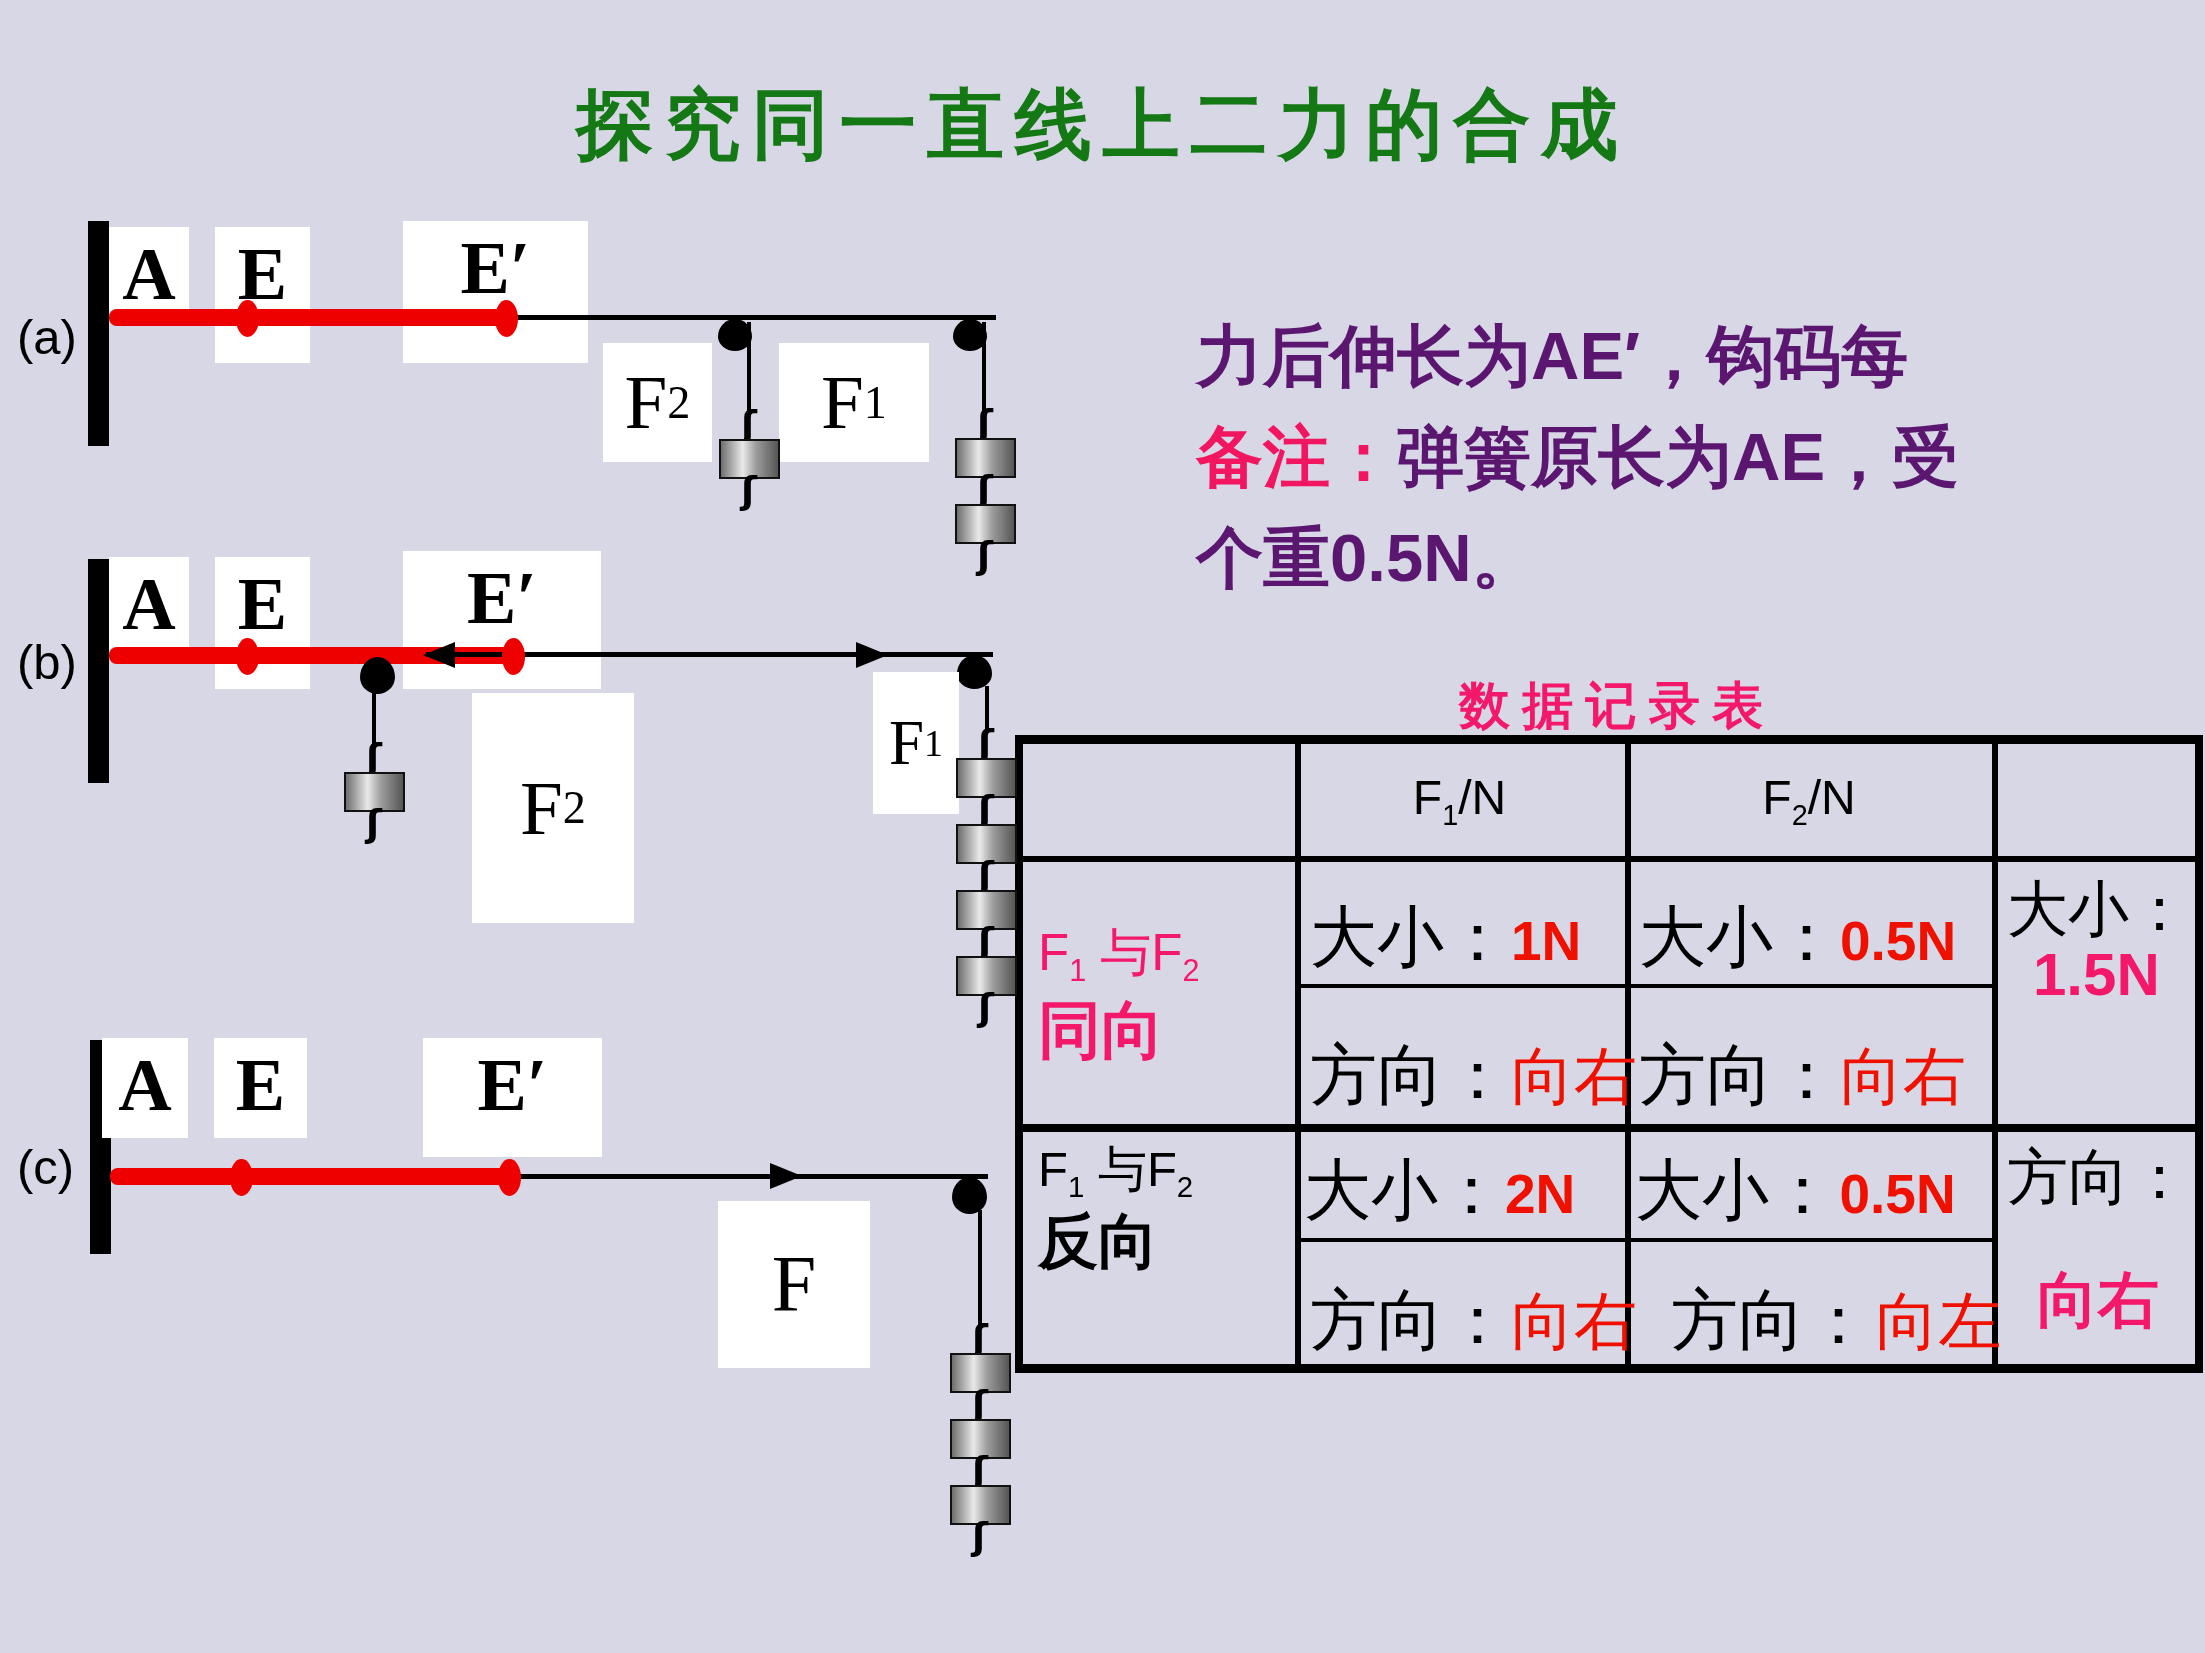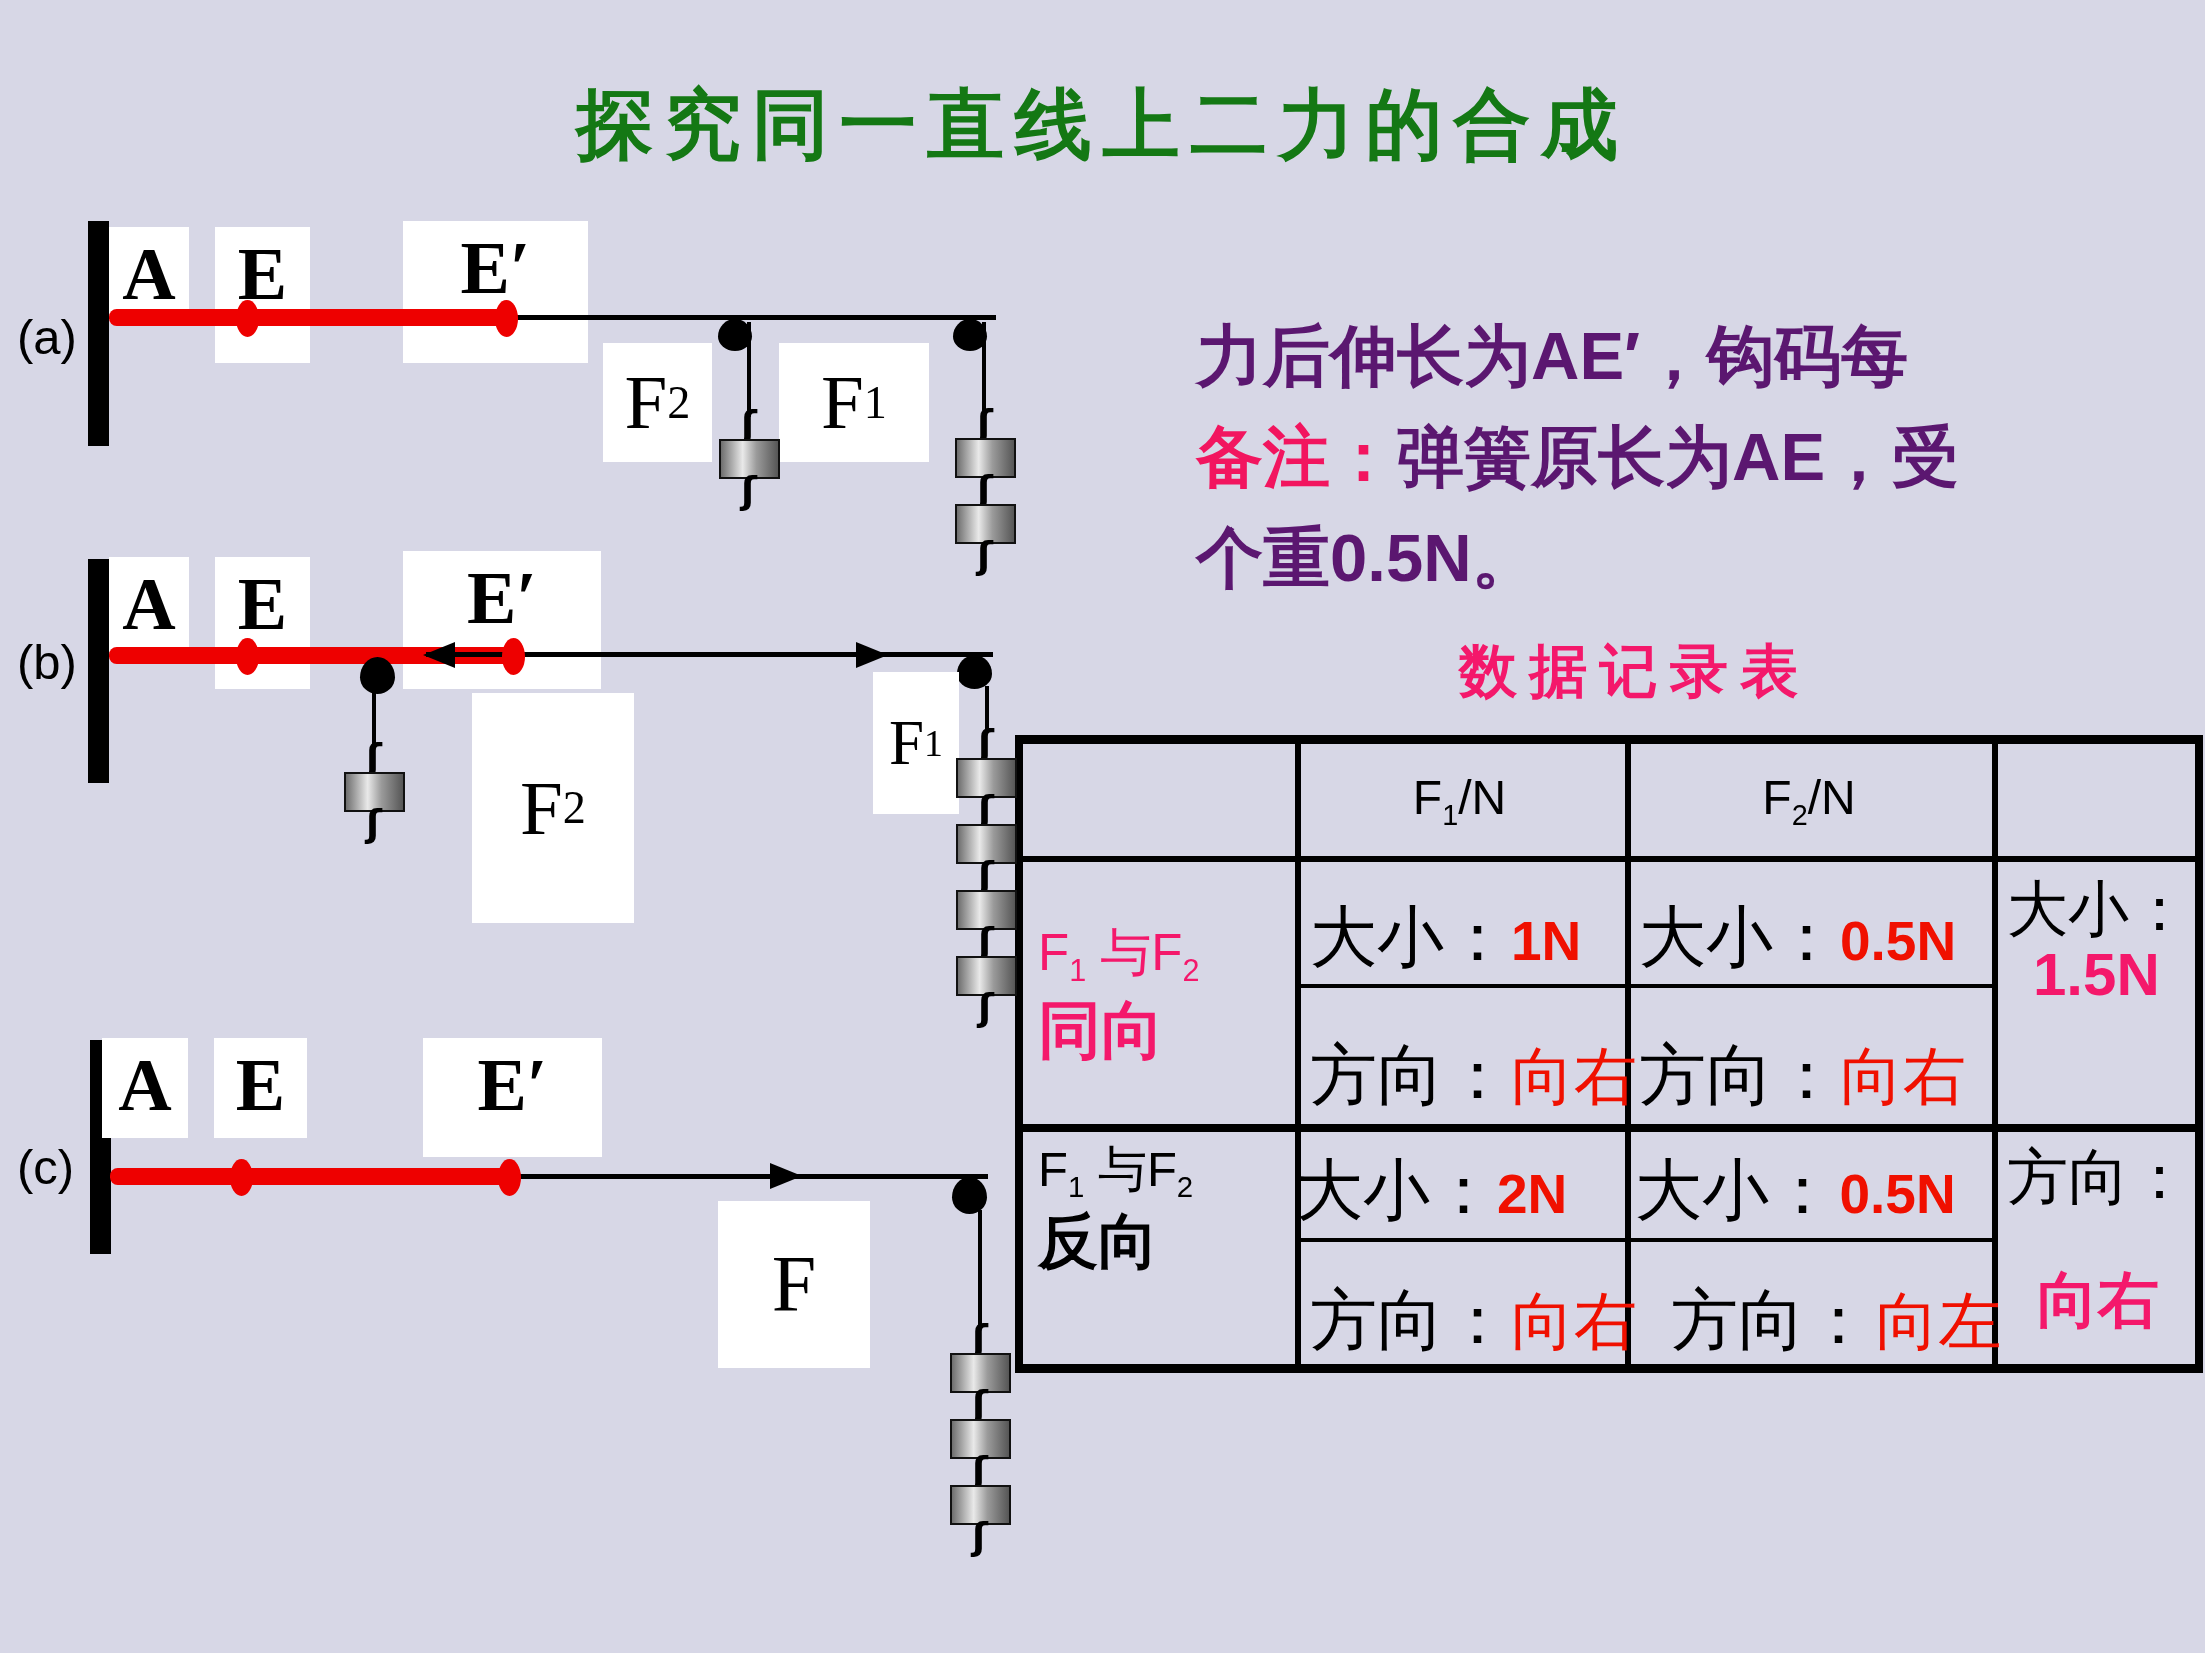--- a/index.html
+++ b/index.html
@@ -7,21 +7,21 @@
         font-family:"Liberation Sans","DejaVu Sans",sans-serif;color:#000;}
   .abs{position:absolute;}
   .nowrap{white-space:nowrap;}
   .sans{font-family:"Liberation Sans","DejaVu Sans",sans-serif;}
   sub{font-size:60%;line-height:0;}
   
   .title{left:0;top:74px;width:2205px;text-align:center;font-size:77px;font-weight:bold;
          letter-spacing:10.7px;color:#147814;font-family:"Liberation Serif","DejaVu Serif",serif;}
   .note{left:1196px;top:305px;width:1003px;font-size:67px;font-weight:bold;line-height:101px;color:#5B1770;}
   .note .pfx{color:#F2155F;}
-  .tbl-title{left:1459px;top:633px;font-size:58px;font-weight:bold;letter-spacing:12.3px;color:#F4186B;
+  .tbl-title{left:1459px;top:672px;font-size:51px;font-weight:bold;letter-spacing:12.3px;color:#F4186B;
              font-family:"Liberation Serif","DejaVu Serif",serif;}
   
   .dtable{left:1015px;top:735px;width:1188px;height:638px;}
   .tl{position:absolute;background:#000;}
   .cellt{position:absolute;white-space:nowrap;}
   .cjk{font-size:67px;font-family:Liberation Sans, sans-serif;}
   .valN{font-size:55px;font-weight:bold;color:#F01000;}
   .valDir{font-size:63px;color:#F01000;font-family:"Liberation Serif","DejaVu Serif",serif;}
   .pink{color:#F4186B;}
   .hdr{font-size:48px;text-align:center;}
@@ -91,21 +91,21 @@
     <div class="cellt" style="left:295px;top:295px;">
       <span class="cjk">方向：</span><span class="valDir">向右</span>
     </div>
     <div class="cellt" style="left:624px;top:295px;">
       <span class="cjk">方向：</span><span class="valDir">向右</span>
     </div>
 
     <div class="cellt" style="left:23px;top:402px;font-size:49px;">F<sub>1</sub> 与F<sub>2</sub></div>
     <div class="cellt" style="left:23px;top:467px;font-size:60px;font-weight:bold;">反向</div>
 
-    <div class="cellt" style="left:281px;top:410px;">
+    <div class="cellt" style="left:289px;top:410px;">
       <span class="cjk">大小：</span><span class="valN">2N</span>
     </div>
     <div class="cellt" style="left:620px;top:410px;">
       <span class="cjk">大小：</span>&nbsp;<span class="valN">0.5N</span>
     </div>
     <div class="cellt" style="left:295px;top:540px;">
       <span class="cjk">方向：</span><span class="valDir">向右</span>
     </div>
     <div class="cellt" style="left:656px;top:540px;">
       <span class="cjk">方向：</span>&nbsp;<span class="valDir">向左</span>

